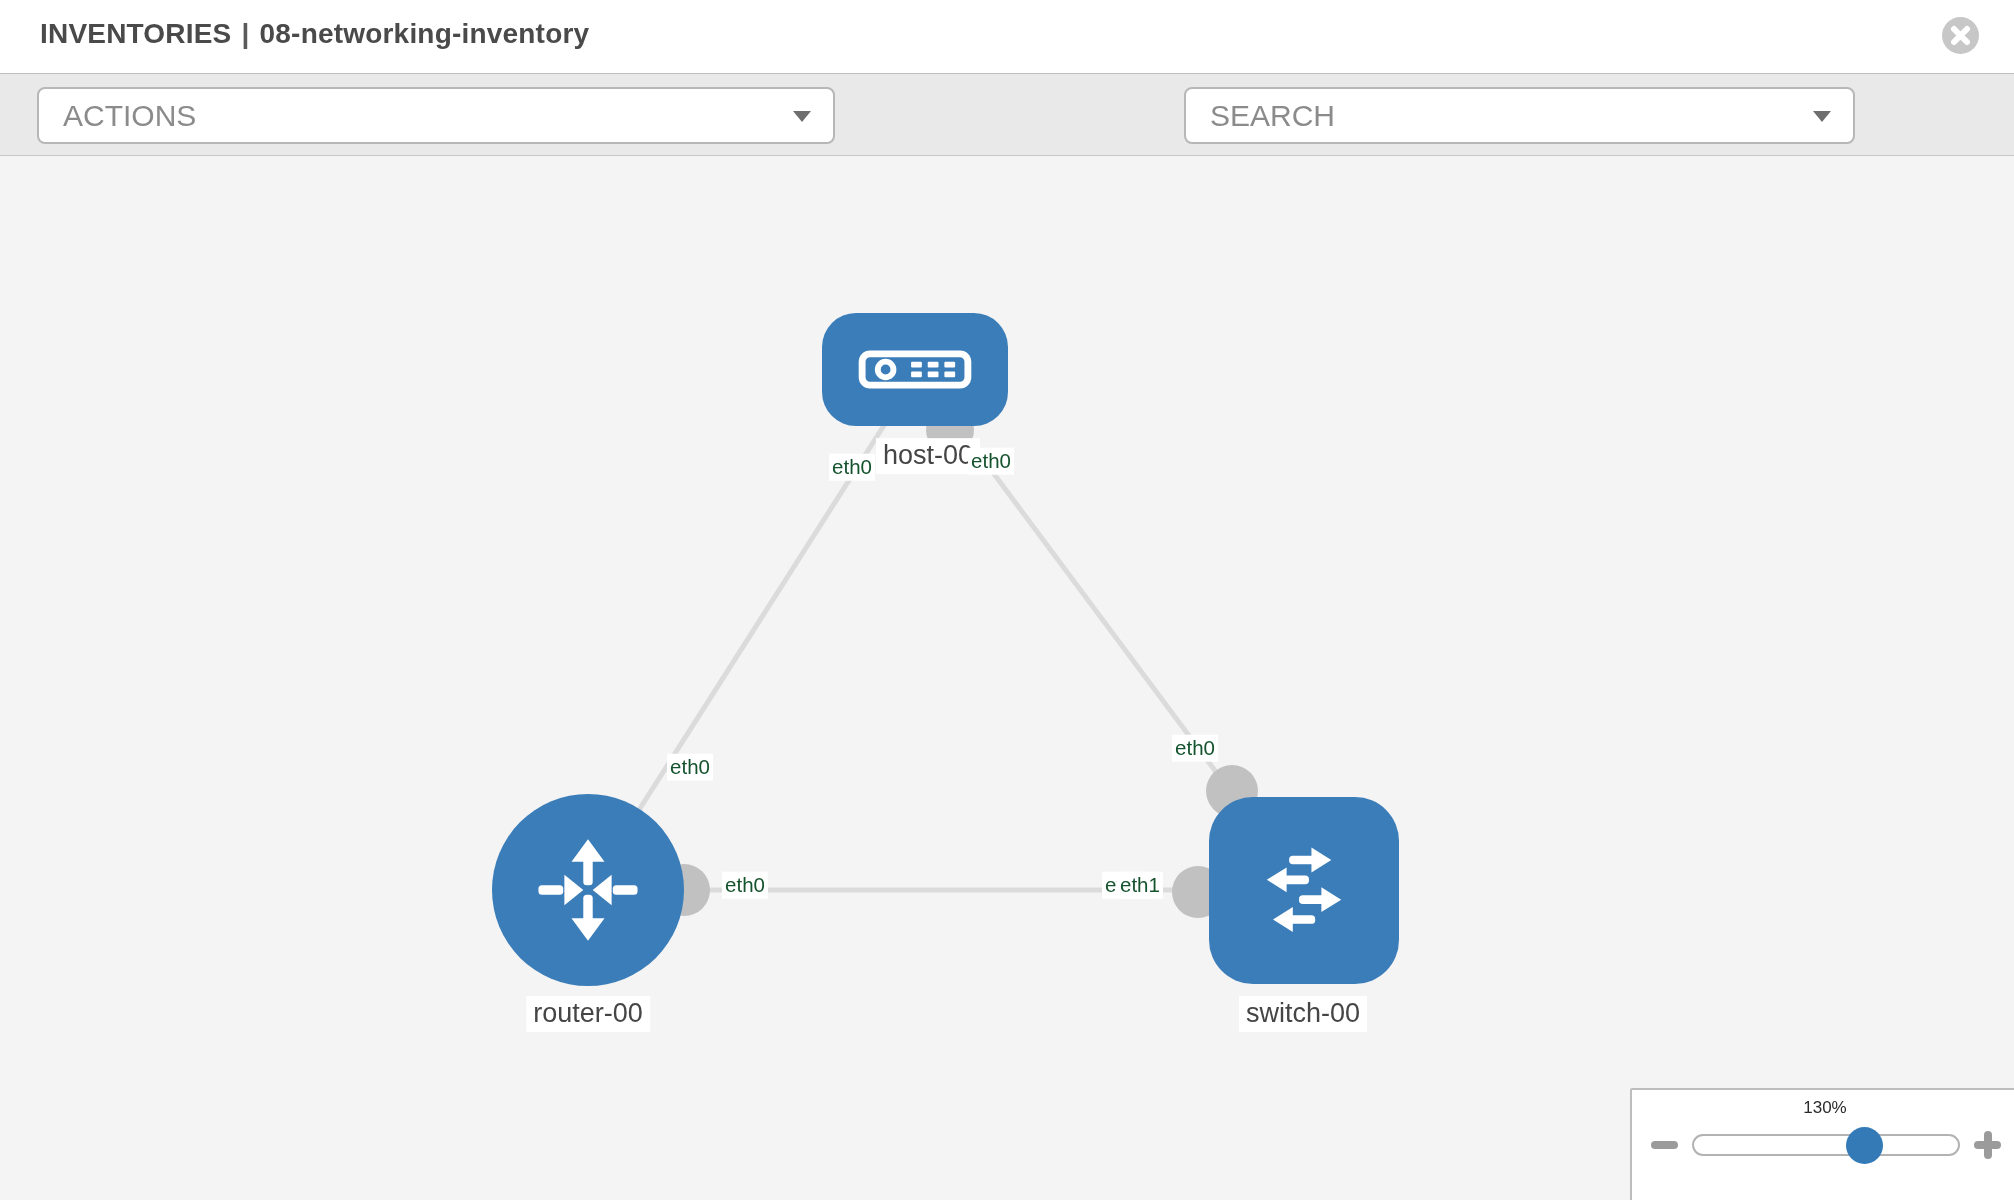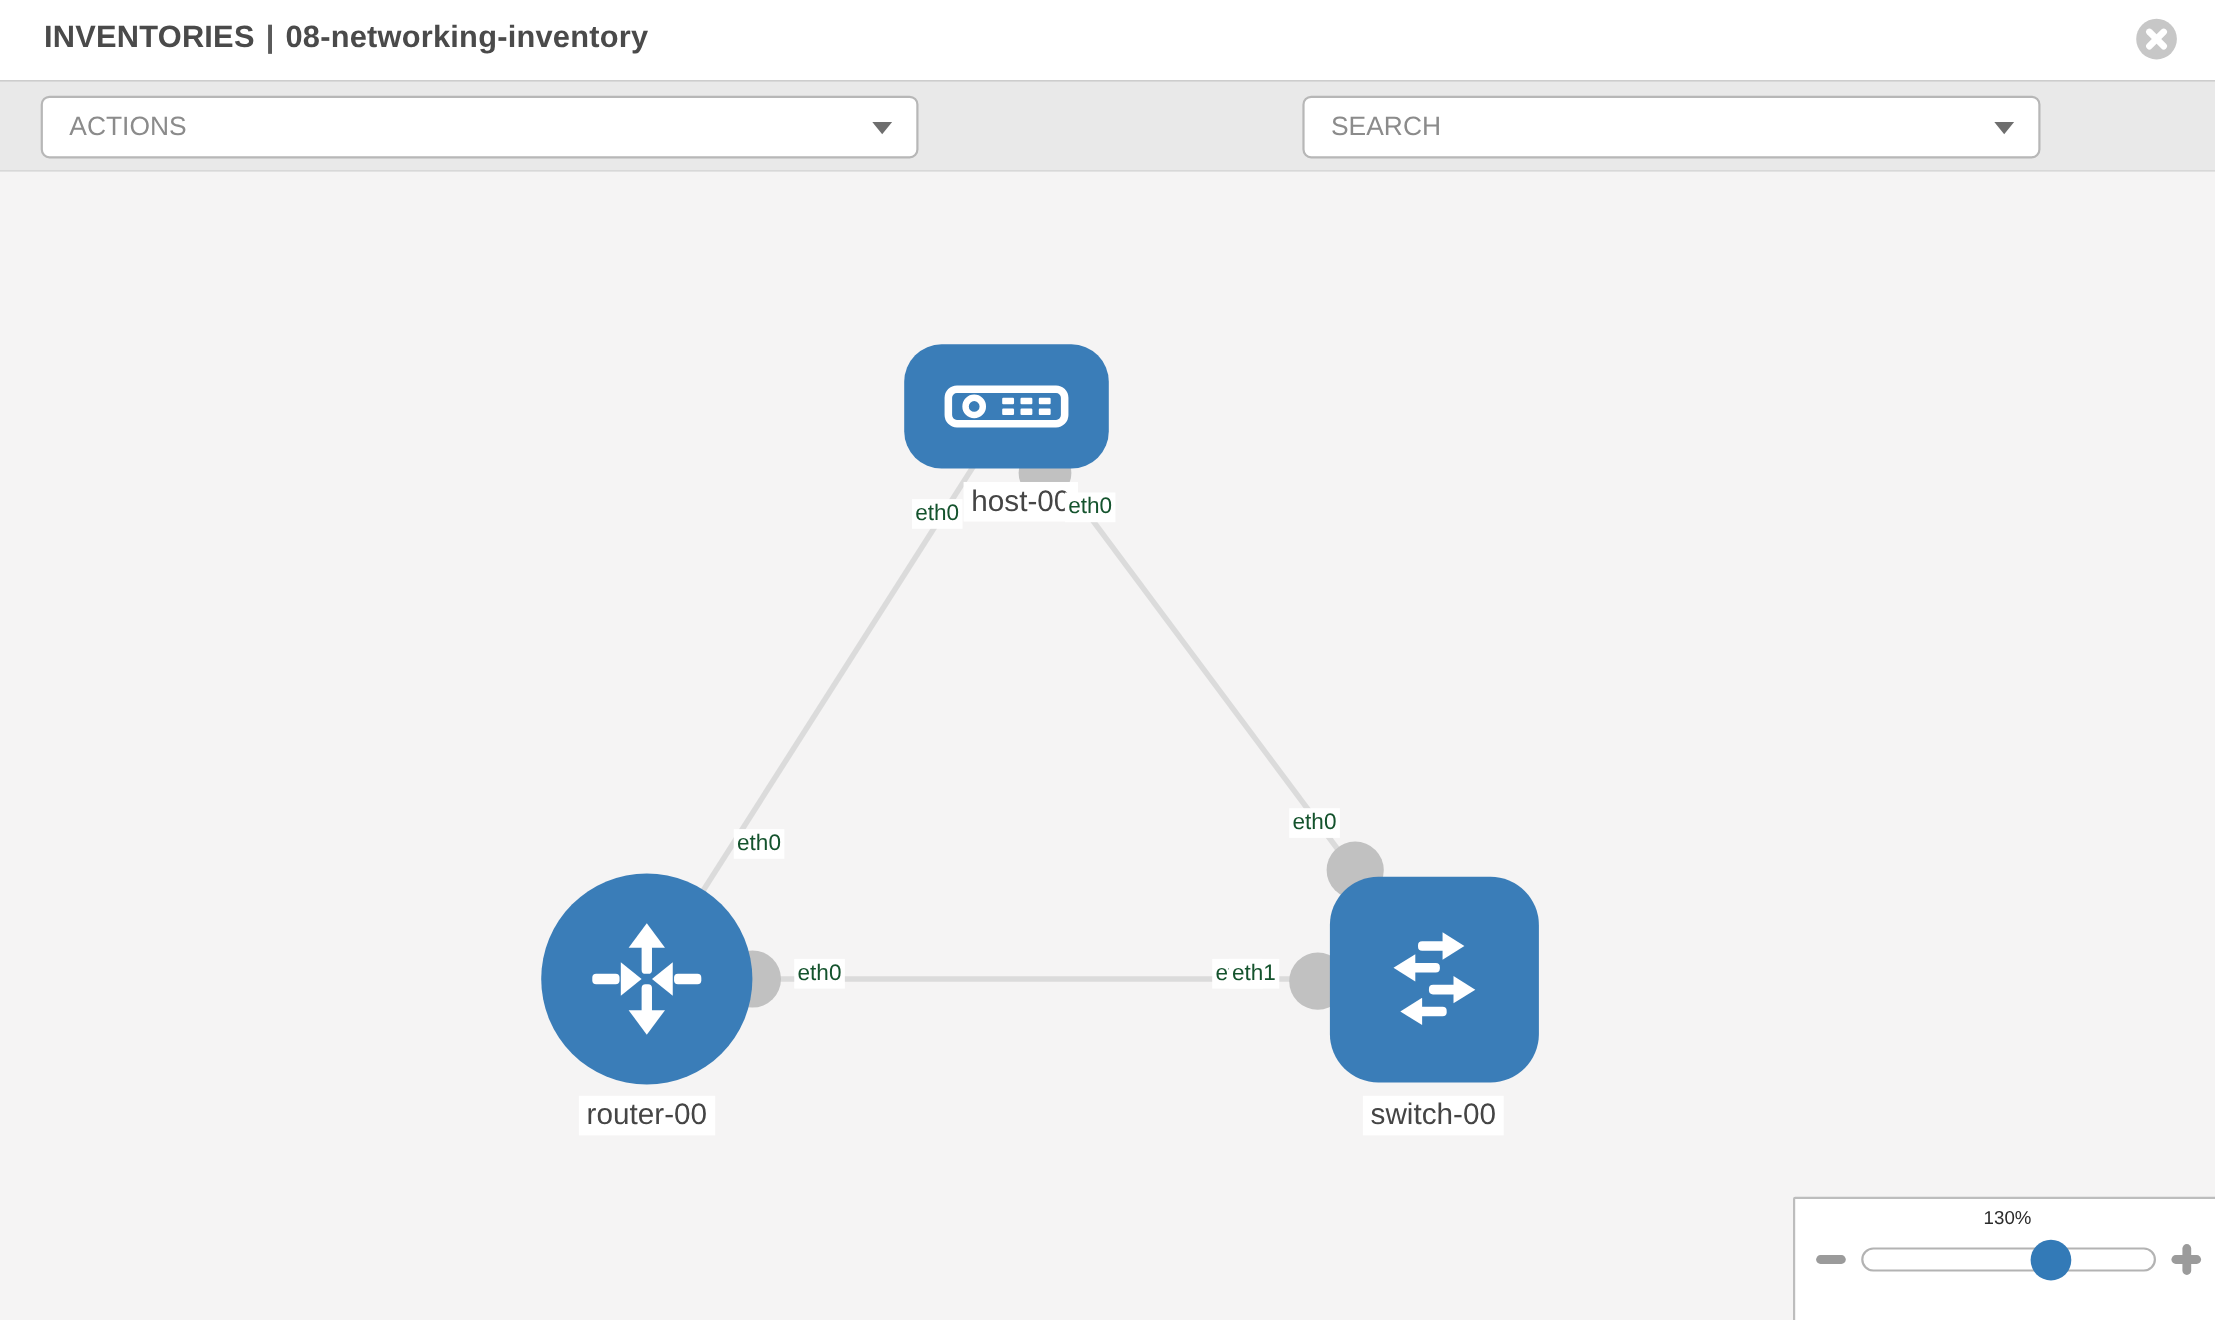--- a/index.html
+++ b/index.html
@@ -29,21 +29,21 @@
   
   .toolbar {
     position:absolute; left:0; top:73px; width:2014px; height:83px;
     background:#e9e9e9;
     border-top:1px solid #bfbfbf; border-bottom:1px solid #c7c7c7;
   }
   .select-box {
     position:absolute; top:13px; height:57px;
     background:#ffffff; border:2px solid #b7b7b7; border-radius:8px;
     display:flex; align-items:center; padding:0 24px;
-    font-size:24px; color:#8b8b8b; cursor:pointer;
+    font-size:30px; color:#8b8b8b; cursor:pointer;
   }
   .select-box .caret {
     position:absolute; right:22px; top:50%; margin-top:-5px;
     width:0; height:0;
     border-left:9px solid transparent; border-right:9px solid transparent;
     border-top:11px solid #6e6e6e;
   }
   .actions-box { left:37px; width:798px; }
   .search-box  { left:1184px; width:671px; }
   .tool-icon { position:absolute; top:96px; width:36px; height:36px; cursor:pointer; }

